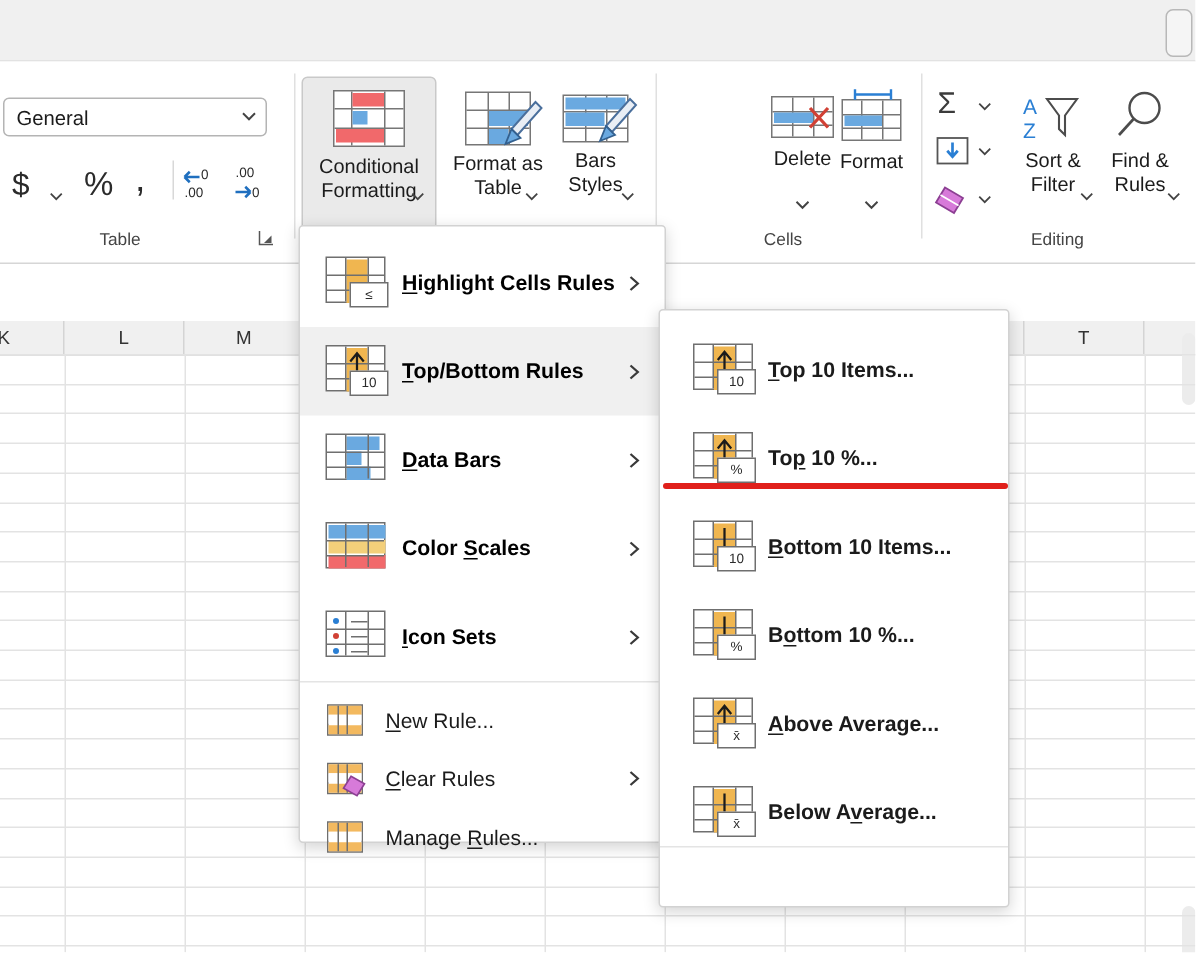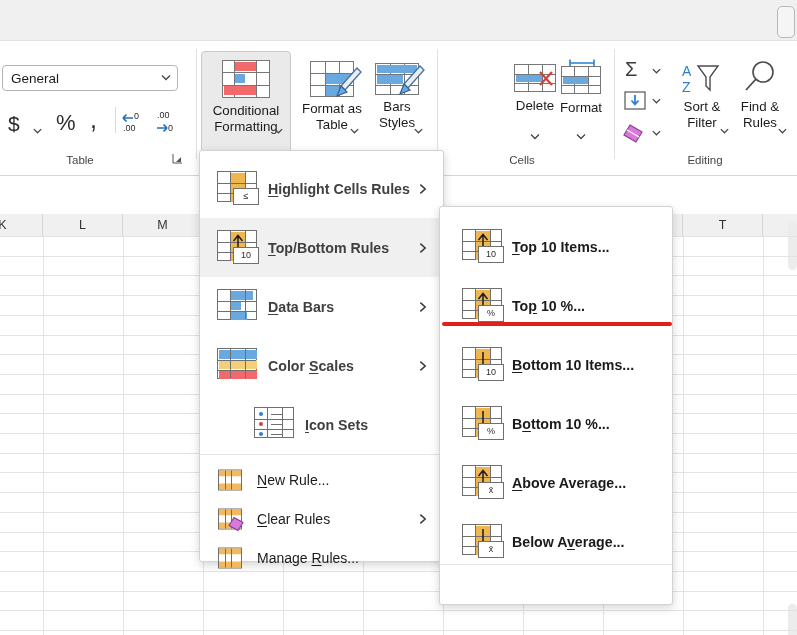--- a/index.html
+++ b/index.html
@@ -48,21 +48,21 @@
 
   
   .menu{position:absolute;background:#ffffff;border:1px solid #d2d2d2;border-radius:3px;
         box-shadow:0 3px 10px rgba(0,0,0,.17);}
   #menu-main{left:199px;top:150px;width:243px;height:410px;}
   #menu-sub{left:439px;top:206px;width:232px;height:397px;}
 
   .mi{position:absolute;left:0;width:100%;height:59px;box-sizing:border-box;cursor:default;}
   .mi.sel{background:#f0f0f0;}
   .mi .milabel{position:absolute;left:68px;top:50%;transform:translateY(-50%);
-                font-size:14.2px;font-weight:bold;color:#404040;white-space:nowrap;}
+                font-size:14.2px;font-weight:bold;color:#000000;white-space:nowrap;}
   .mi .miicon{position:absolute;left:17px;top:50%;transform:translateY(-50%);}
   .mi .chev{position:absolute;right:14px;top:50%;transform:translateY(-50%);width:13px;height:13px;}
 
   .mi-sm{position:absolute;left:0;width:100%;height:38px;}
   .mi-sm .milabel{position:absolute;left:57px;top:50%;transform:translateY(-50%);
                   font-size:14px;font-weight:normal;color:#1b1b1b;white-space:nowrap;}
   .mi-sm .miicon{position:absolute;left:18px;top:50%;transform:translateY(-50%);}
   .mi-sm .chev{position:absolute;right:14px;top:50%;transform:translateY(-50%);width:13px;height:13px;}
 
   .msep{position:absolute;left:0;width:100%;height:1px;background:#e4e4e4;}
@@ -395,21 +395,21 @@
             <div class="cl" style="left: 12px; top: 0px; width: 1.2px; height: 100%;"></div>
             <div class="cl" style="left: 27px; top: 0px; width: 1.2px; height: 100%;"></div>
           </div>
         </div>
       </span>
       <span class="milabel">Color <u>S</u>cales</span>
       <svg viewBox="0 0 12 12" class="chev">
         <path d="M4 2 L8.5 6 L4 10" fill="none" stroke="#3a3a3a" stroke-width="1.4"></path>
       </svg>
     </div>
-    <div class="mi" style="top: 244px; margin-left: 37px;">
+    <div class="mi" style="top: 244px;">
       <span class="miicon">
         <div style="position: relative; width: 44px; height: 36px;">
           <div class="cft" style="width: 40px; height: 31px;">
             <div class="cl" style="left: 0px; top: 11px; width: 100%; height: 1.2px;"></div>
             <div class="cl" style="left: 0px; top: 21px; width: 100%; height: 1.2px;"></div>
             <div class="cl" style="left: 12px; top: 0px; width: 1.2px; height: 100%;"></div>
             <div class="cl" style="left: 27px; top: 0px; width: 1.2px; height: 100%;"></div>
             <div style="position: absolute; left: 4px; top: 4px; width: 4px; height: 4px; border-radius: 50%; background: rgb(42, 127, 212);"></div>
             <div style="position: absolute; left: 16px; top: 6px; width: 11px; height: 1.6px; background: rgb(111, 111, 111);"></div>
             <div style="position: absolute; left: 4px; top: 14px; width: 4px; height: 4px; border-radius: 50%; background: rgb(209, 65, 53);"></div>

